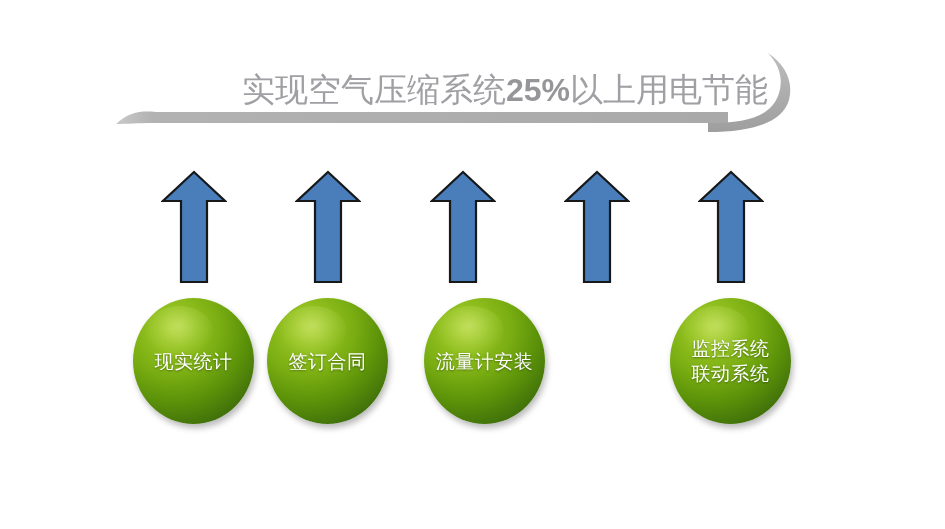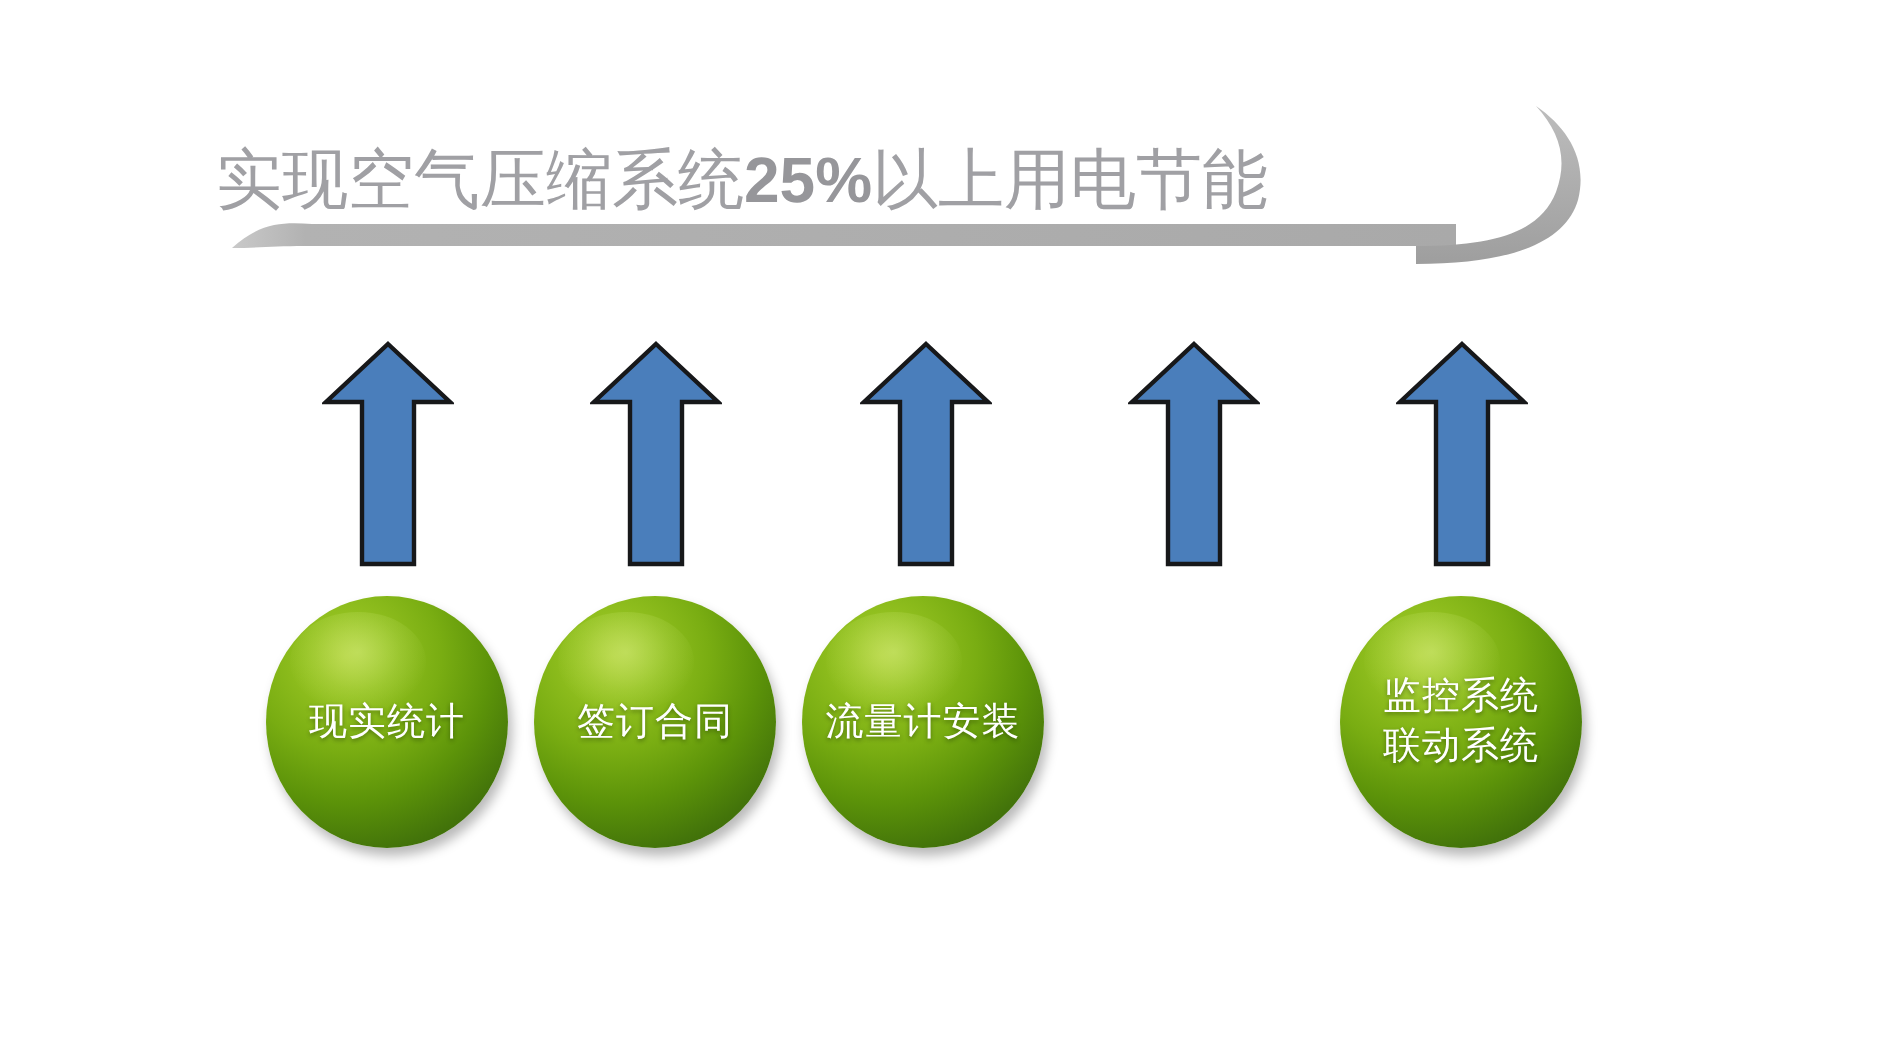--- a/index.html
+++ b/index.html
@@ -36,21 +36,21 @@
     left: 0; top: 0;
     width: 690px;
     height: 118px;
     display: block;
   }
   .title-text {
     position: absolute;
     left: 0;
     top: 42px;
     width: 660px;
-    text-align: left;
+    text-align: right;
     font-family: "DejaVu Serif", "Liberation Serif", serif;
     font-size: 33px;
     line-height: 40px;
     color: #a0a0a4;
     letter-spacing: 0px;
     white-space: nowrap;
   }
   .title-text .pct {
     font-family: "Liberation Sans", sans-serif;
     font-weight: bold;
@@ -204,21 +204,21 @@
     <div class="node" style="left:267px">
       <div class="ball"></div>
       <div class="label">签订合同</div>
     </div>
 
     <div class="node" style="left:133px">
       <div class="ball"></div>
       <div class="label">现实统计</div>
     </div>
 
-    <div class="node" style="left:401px">
+    <div class="node" style="left:424px">
       <div class="ball"></div>
       <div class="label">流量计安装</div>
     </div>
 
 
     <div class="node" style="left:670px">
       <div class="ball"></div>
       <div class="label">监控系统
 联动系统</div>
     </div>

